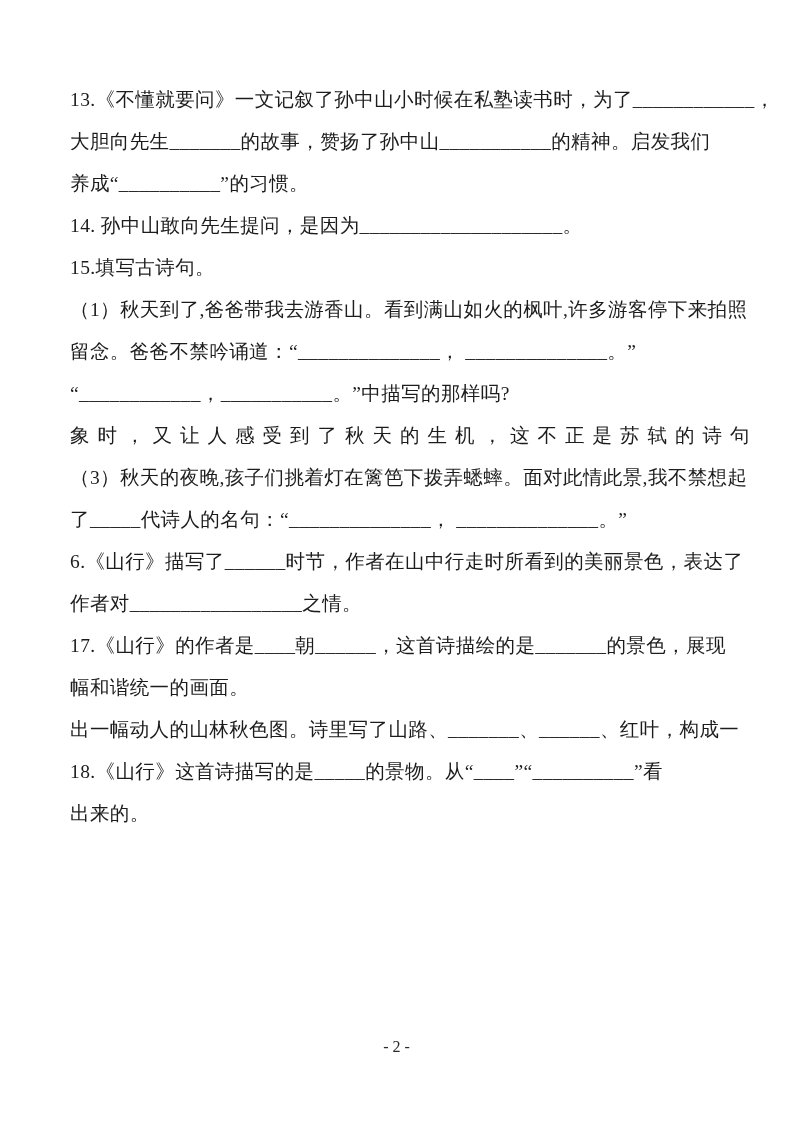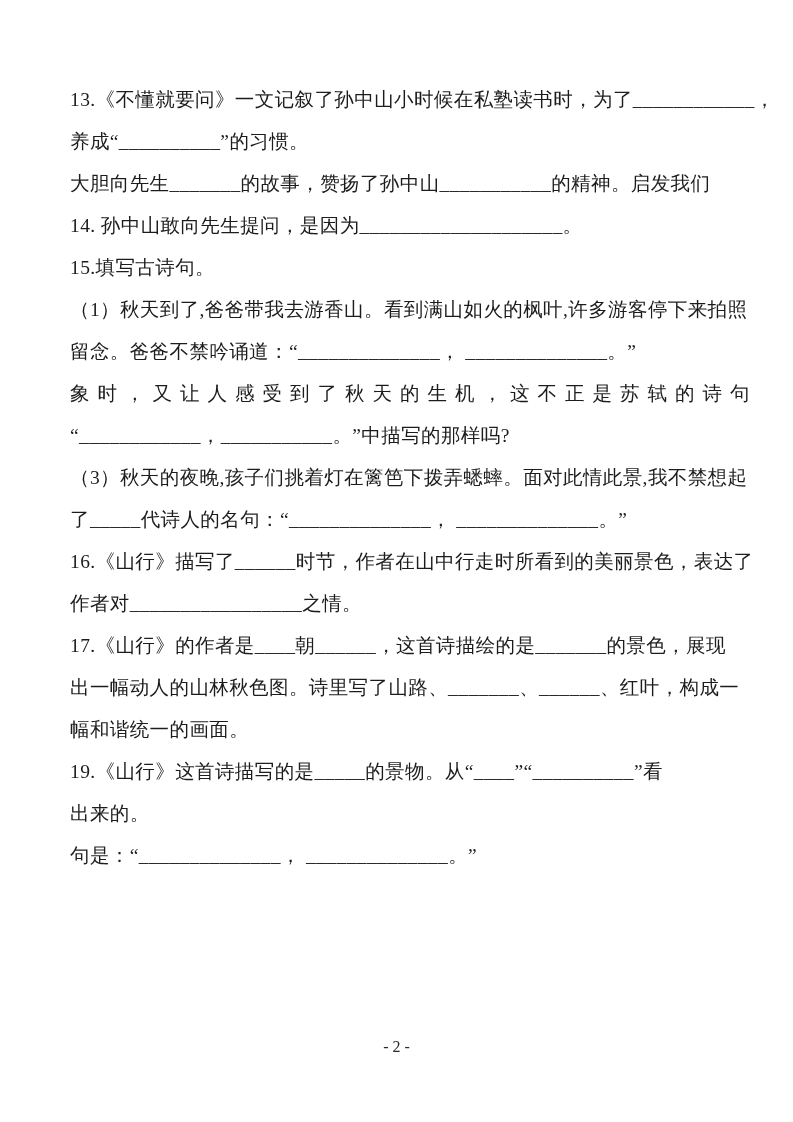--- a/index.html
+++ b/index.html
@@ -46,53 +46,52 @@
     color: #2a2a2a;
   }
 </style>
 </head>
 <body>
 
 <div class="doc">
 
   <section>
     <div class="line">13.《不懂就要问》一文记叙了孙中山小时候在私塾读书时，为了____________，</div>
+    <div class="line">大胆向先生_______的故事，赞扬了孙中山___________的精神。启发我们</div>
     <div class="line">养成“__________”的习惯。</div>
-    <div class="line">大胆向先生_______的故事，赞扬了孙中山___________的精神。启发我们</div>
   </section>
 
   <section>
     <div class="line">14. 孙中山敢向先生提问，是因为____________________。</div>
   </section>
 
   <section>
     <div class="line">15.填写古诗句。</div>
     <div class="line">（1）秋天到了,爸爸带我去游香山。看到满山如火的枫叶,许多游客停下来拍照</div>
     <div class="line">留念。爸爸不禁吟诵道：“______________， ______________。”</div>
+    <div class="line">“____________，___________。”中描写的那样吗?</div>
     <div class="line stretch">象时，又让人感受到了秋天的生机，这不正是苏轼的诗句</div>
-    <div class="line">“____________，___________。”中描写的那样吗?</div>
     <div class="line">（3）秋天的夜晚,孩子们挑着灯在篱笆下拨弄蟋蟀。面对此情此景,我不禁想起</div>
     <div class="line">了_____代诗人的名句：“______________， ______________。”</div>
   </section>
 
   <section>
-    <div class="line">16.《山行》描写了______时节，作者在山中行走时所看到的美丽景色，表达了</div>
+    <div class="line">6.《山行》描写了______时节，作者在山中行走时所看到的美丽景色，表达了</div>
     <div class="line">作者对_________________之情。</div>
   </section>
 
   <section>
     <div class="line">17.《山行》的作者是____朝______，这首诗描绘的是_______的景色，展现</div>
+    <div class="line">幅和谐统一的画面。</div>
     <div class="line">出一幅动人的山林秋色图。诗里写了山路、_______、______、红叶，构成一</div>
-    <div class="line">幅和谐统一的画面。</div>
   </section>
 
   <section>
-    <div class="line">19.《山行》这首诗描写的是_____的景物。从“____”“__________”看</div>
+    <div class="line">18.《山行》这首诗描写的是_____的景物。从“____”“__________”看</div>
     <div class="line">出来的。</div>
   </section>
 
   <section>
-    <div class="line">句是：“______________， ______________。”</div>
   </section>
 
 </div>
 
 <div class="page-number">- 2 -</div>
 
 </body></html>

